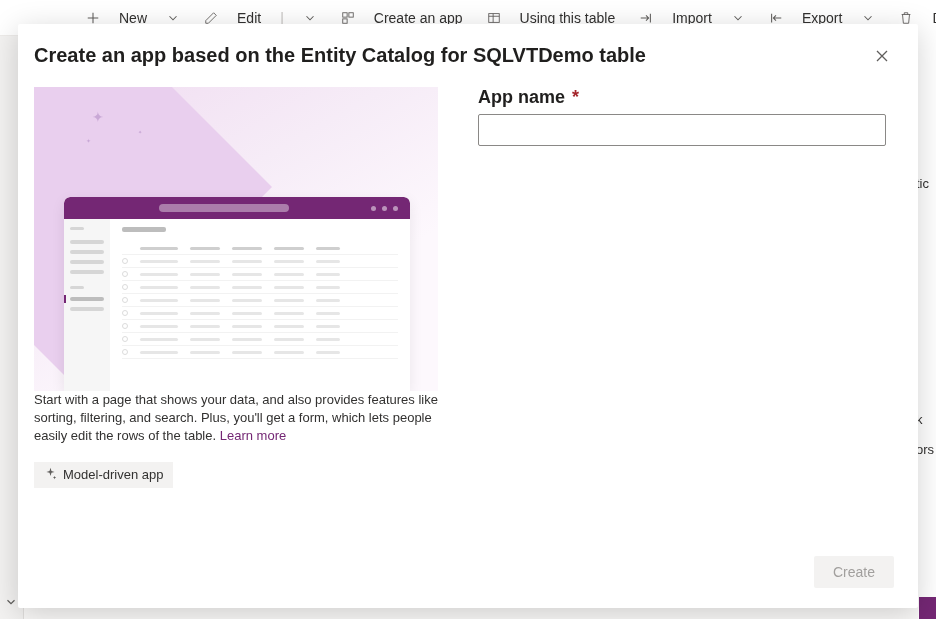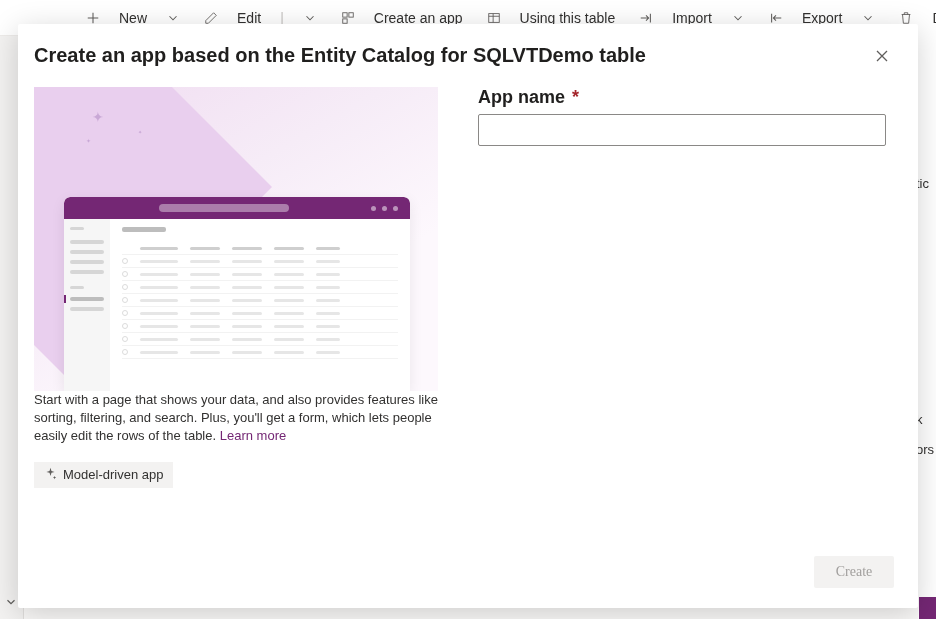--- a/index.html
+++ b/index.html
@@ -282,21 +282,21 @@
       display: flex;
       justify-content: flex-end;
       gap: 8px;
       padding: 16px 24px 20px;
     }
     .btn {
       min-width: 80px;
       height: 32px;
       padding: 0 16px;
       font-size: 14px;
-      font-family: Liberation Serif, serif;
+      font-family: Liberation Sans, sans-serif;
       border-radius: 2px;
       cursor: pointer;
     }
     .btn-primary {
       background: #f3f2f1;
       border: none;
       color: #a19f9d;
       cursor: default;
     }
     .btn-secondary {

